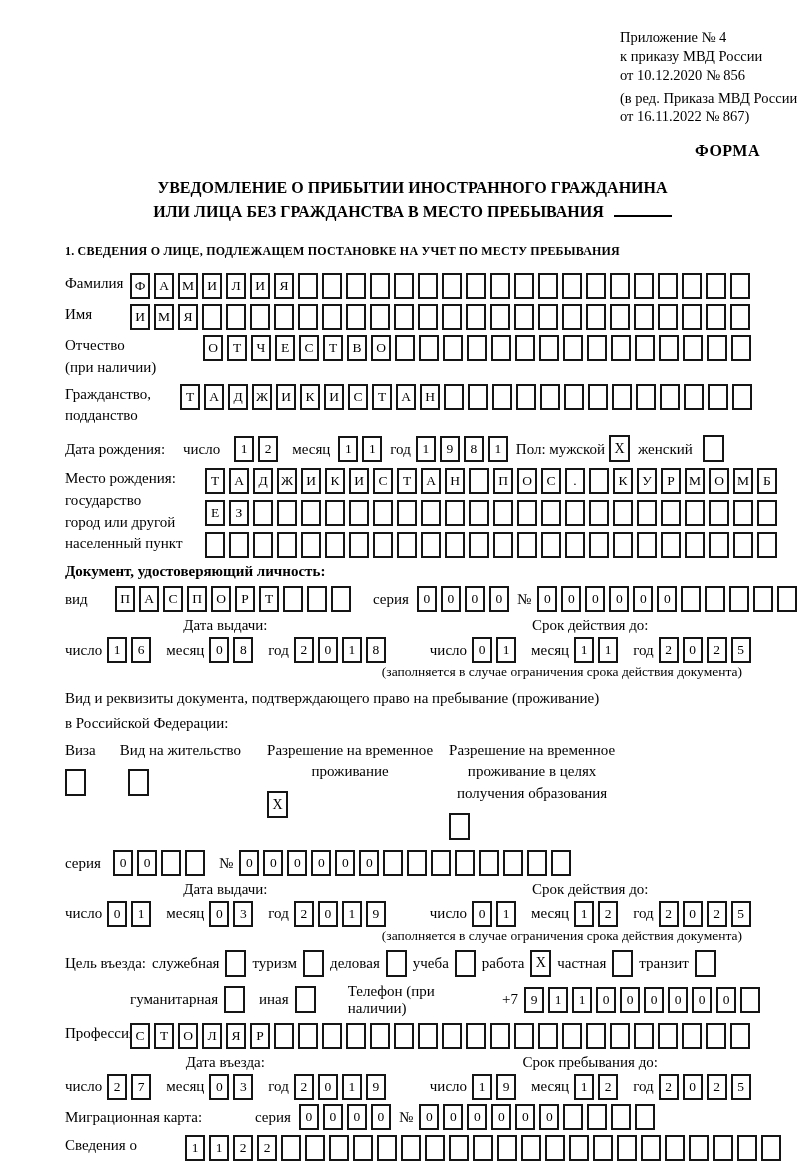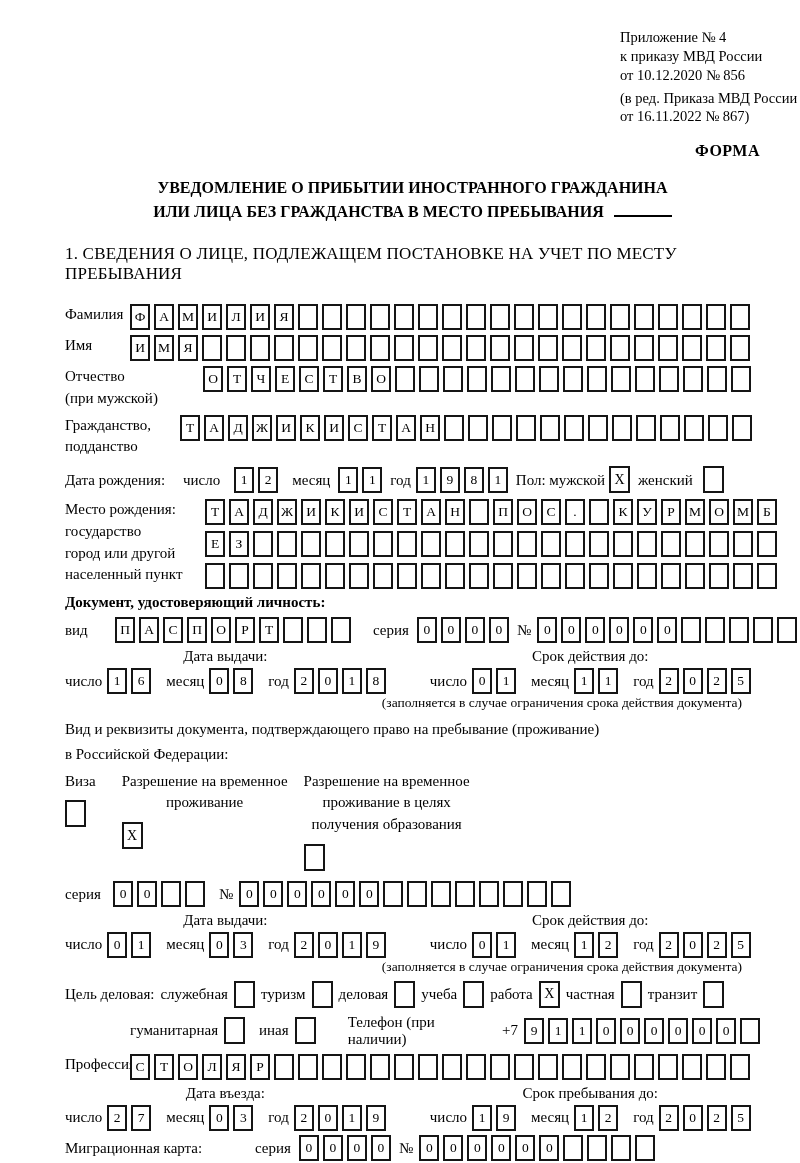--- a/index.html
+++ b/index.html
@@ -11,21 +11,21 @@
   .doc{box-sizing:border-box;width:800px;padding:28px 40px 10px 65px;}
 
   
   .appendix{margin-left:555px;width:210px;line-height:1.3;font-size:14.5px;}
   .appendix .rev{margin-top:4px;}
   .forma{ text-align:right; font-weight:bold; font-size:16px; margin-top:16px; letter-spacing:.5px;}
 
   .title{text-align:center;font-weight:bold;font-size:16px;margin-top:16px;line-height:1.5;}
   .blank{display:inline-block;width:58px;border-bottom:2px solid #000;margin-left:10px;}
 
-  .sec{font-weight:normal;font-size:17px;margin-top:20px;margin-bottom:20px;letter-spacing:.2px;}
+  .sec{font-weight:bold;font-size:12px;margin-top:20px;margin-bottom:14px;letter-spacing:.2px;}
 
   .row{display:flex;align-items:flex-start;margin-bottom:5px;}
   .cells{display:flex;gap:4px;flex-wrap:nowrap;}
   .cell{
     flex:none;box-sizing:border-box;width:20px;height:26px;
     border:2px solid #151515;display:flex;align-items:center;justify-content:center;
     font-size:13.5px;background:#fff;
   }
   .box{
     flex:none;box-sizing:border-box;width:21px;height:27px;
@@ -140,21 +140,21 @@
         <span class="cell"></span>
         <span class="cell"></span>
         <span class="cell"></span>
         <span class="cell"></span>
       </span>
   </div>
 
   <div class="row">
     <span class="lbl w138 stack">
       <div>Отчество</div>
-      <div>(при мужской)</div>
+      <div>(при наличии)</div>
     </span>
     <span class="cells">
         <span class="cell">О</span>
         <span class="cell">Т</span>
         <span class="cell">Ч</span>
         <span class="cell">Е</span>
         <span class="cell">С</span>
         <span class="cell">Т</span>
         <span class="cell">В</span>
         <span class="cell">О</span>
@@ -413,20 +413,24 @@
   <div class="intro">
     <div>Вид и реквизиты документа, подтверждающего право на пребывание (проживание)</div>
     <div>в Российской Федерации:</div>
   </div>
 
   <div class="opts">
     <span class="opt">
       <span class="txt">Виза</span>
       <span class="box"></span>
     </span>
+    <span class="opt" style="margin-left:24px;">
+      <span class="txt">Вид на жительство</span>
+      <span class="box" style="margin-left:8px;"></span>
+    </span>
     <span class="opt" style="margin-left:26px;">
       <span class="txt stack">
         <div>Разрешение на временное</div>
         <div>проживание</div>
       </span>
       <span class="box">X</span>
     </span>
     <span class="opt" style="margin-left:16px;">
       <span class="txt stack">
         <div>Разрешение на временное</div>
@@ -506,21 +510,21 @@
             <span class="cell">0</span>
             <span class="cell">2</span>
             <span class="cell">5</span>
           </span>
       </div>
     </div>
   </div>
   <div class="note">(заполняется в случае ограничения срока действия документа)</div>
 
   <div class="prow">
-    <span>Цель деловая:</span>
+    <span>Цель въезда:</span>
     <span>служебная</span>
     <span class="box"></span>
     <span>туризм</span>
     <span class="box"></span>
     <span>деловая</span>
     <span class="box"></span>
     <span>учеба</span>
     <span class="box"></span>
     <span>работа</span>
     <span class="box">X</span>

